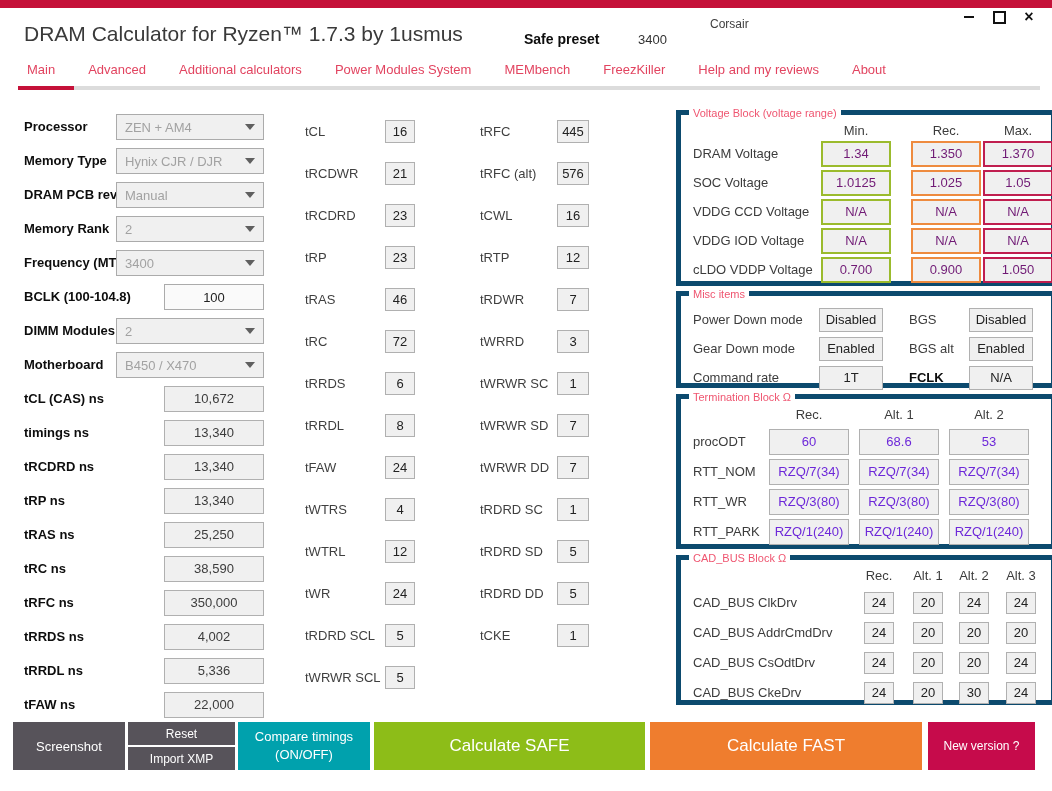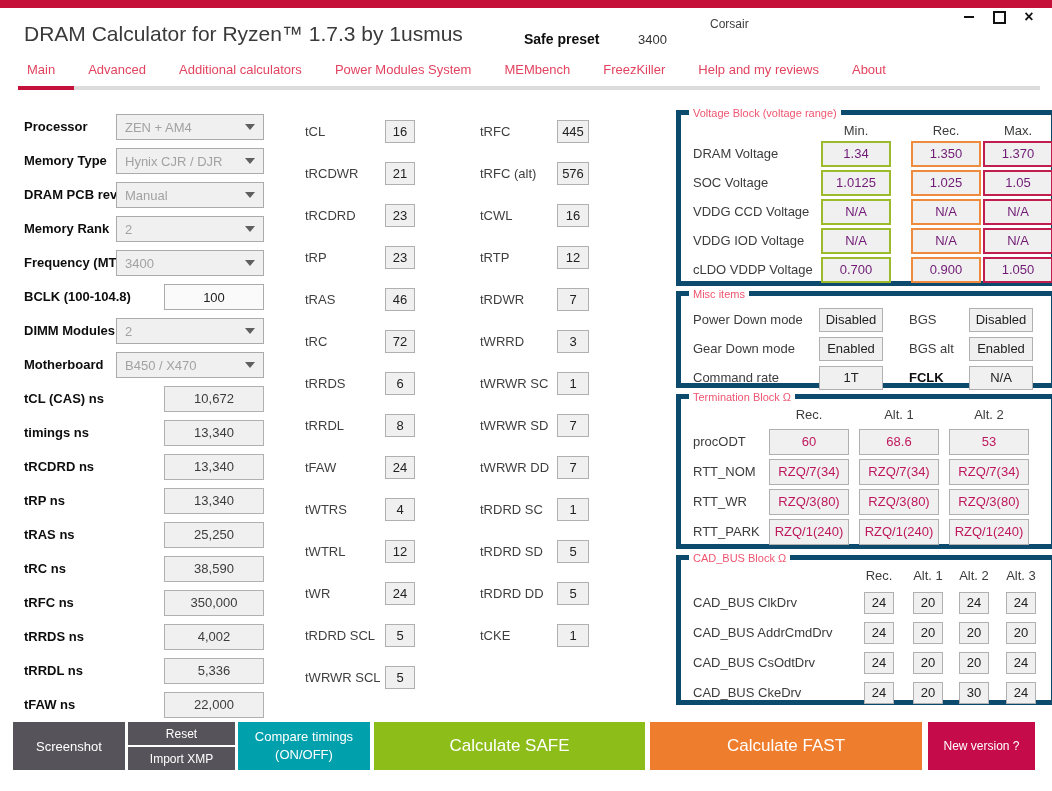--- a/index.html
+++ b/index.html
@@ -69,21 +69,21 @@
   .mbox{position:absolute;top:0;width:64px;height:24px;box-sizing:border-box;line-height:22px;text-align:center;
         font-size:13px;color:#222;background:#f0f0f0;border:1px solid #b0b0b0;}
   .mb1{left:138px;} .mb2{left:288px;}
   .mbold{font-weight:bold;color:#0d0d0d;}
   
   .xrows{position:absolute;left:0;right:0;}
   .g-term .xrows{top:30px;}
   .xrow{position:relative;height:26px;margin-bottom:4px;}
   .xlabel{position:absolute;left:12px;line-height:26px;font-size:13px;color:#3c3c3c;white-space:nowrap;}
   .xcell{position:absolute;top:0;width:80px;height:26px;box-sizing:border-box;line-height:24px;text-align:center;
-         font-size:13px;color:#be185d;background:#f0f0f0;border:1px solid #b0b0b0;}
+         font-size:13px;color:#6d28d9;background:#f0f0f0;border:1px solid #b0b0b0;}
   .x0{left:88px;} .x1{left:178px;} .x2{left:268px;}
   
   .g-cad .xrows{top:32px;}
   .crow{position:relative;height:22px;margin-bottom:8px;}
   .clabel{position:absolute;left:12px;line-height:22px;font-size:13px;color:#3c3c3c;white-space:nowrap;}
   .ccell{position:absolute;top:0;width:30px;height:22px;box-sizing:border-box;line-height:20px;text-align:center;
          font-size:13px;color:#222;background:#f0f0f0;border:1px solid #b0b0b0;}
   .cc0{left:183px;} .cc1{left:232px;} .cc2{left:278px;} .cc3{left:325px;}
   
   .fbtn{position:absolute;display:flex;align-items:center;justify-content:center;color:#fff;cursor:default;text-align:center;}

